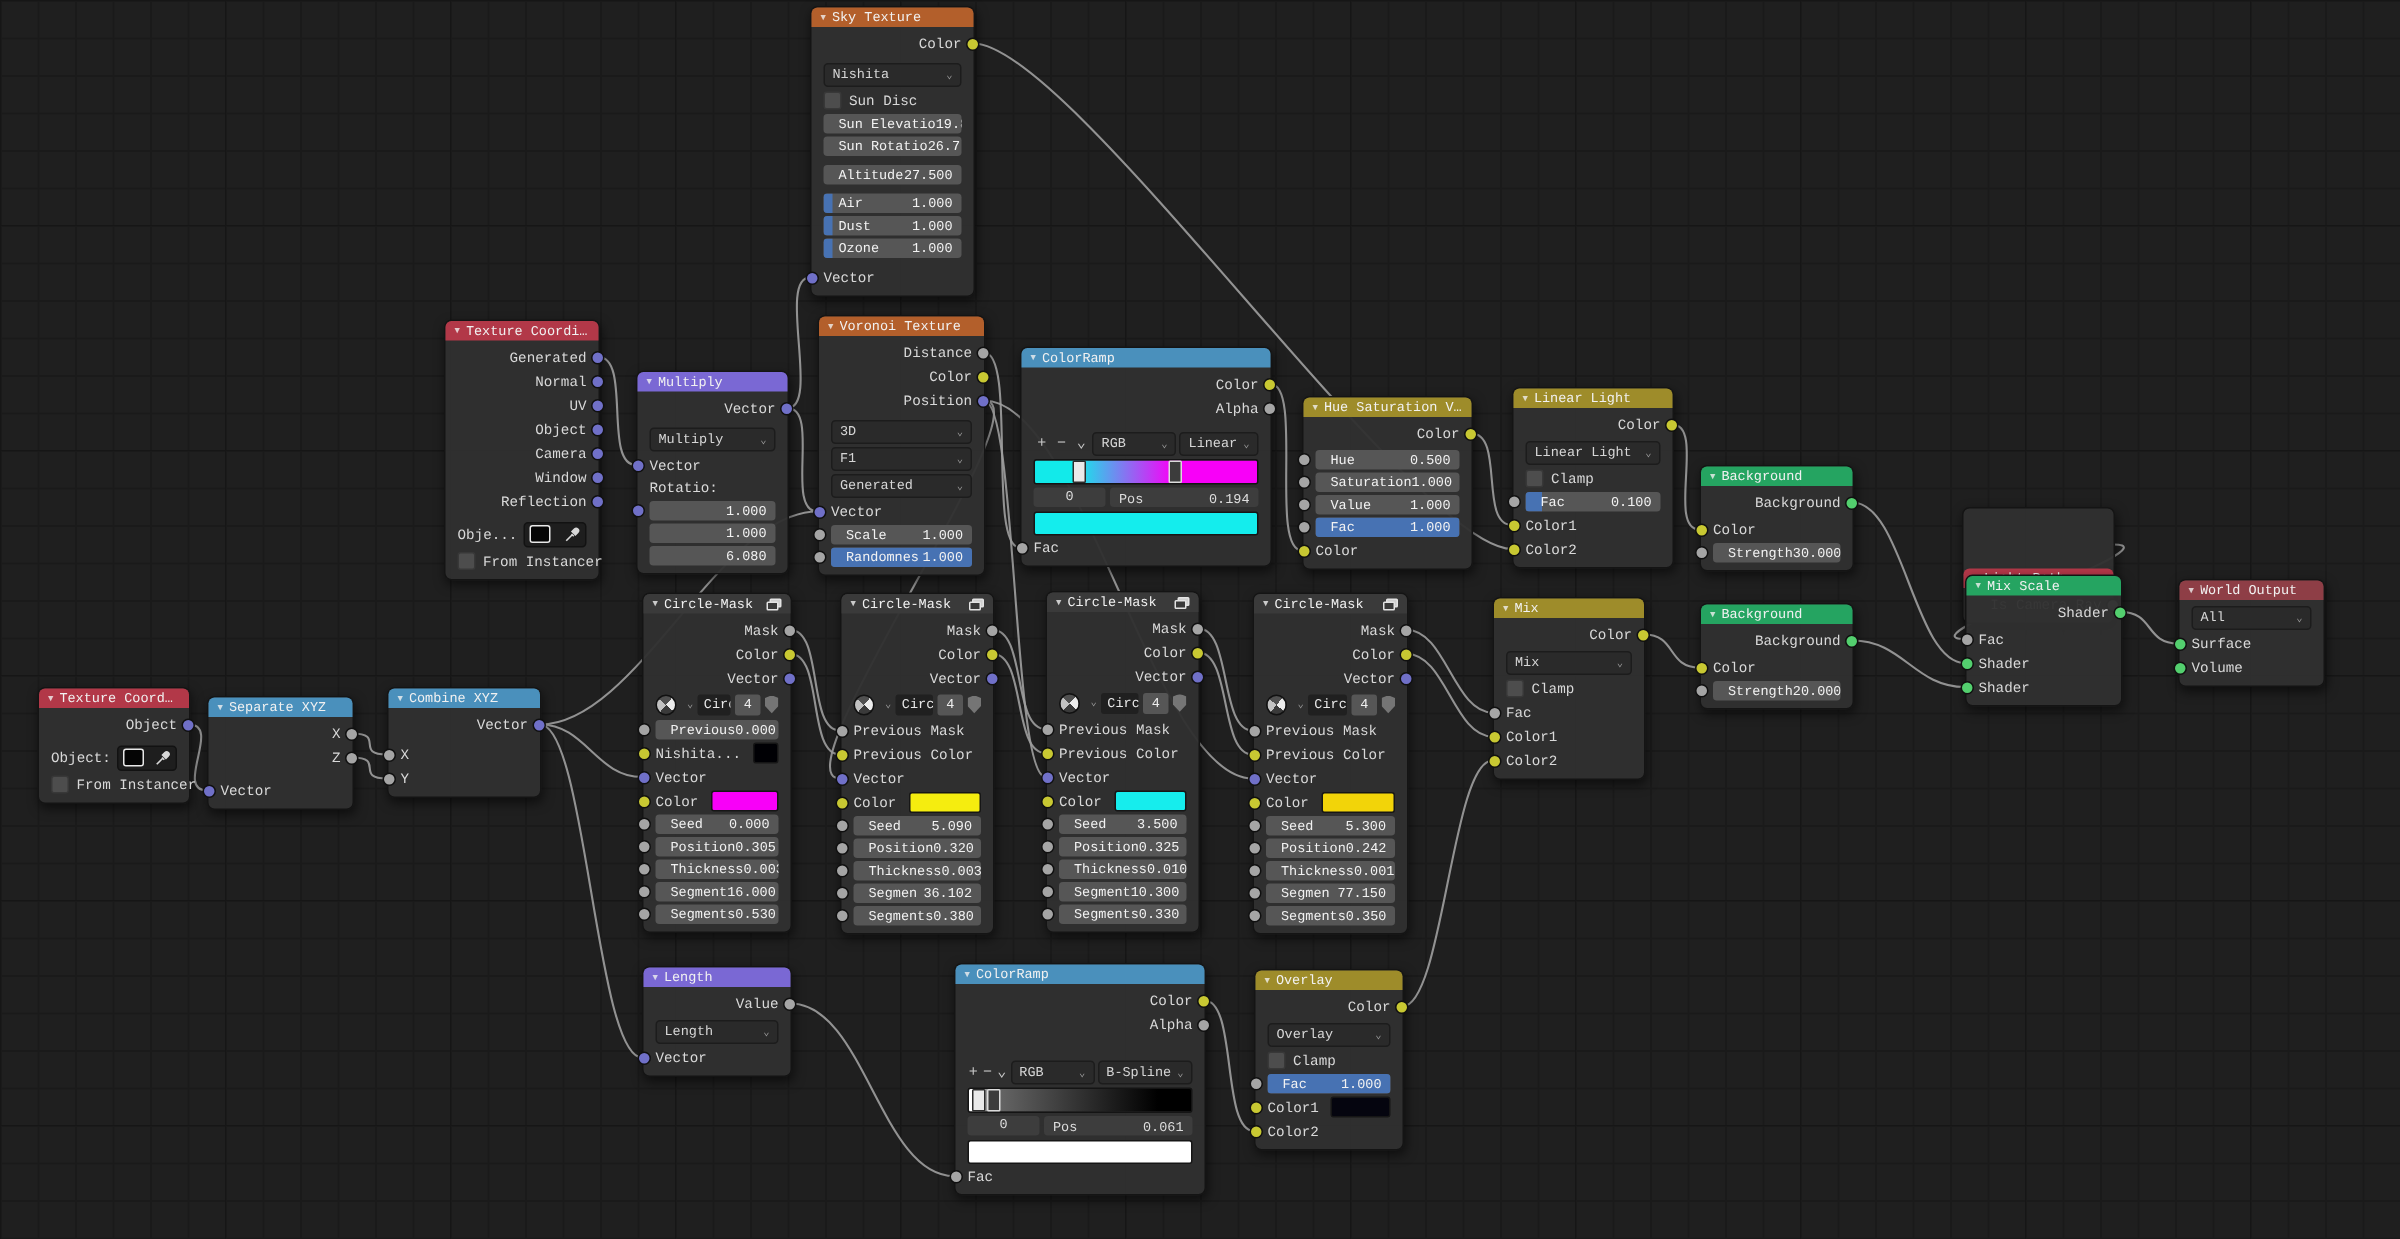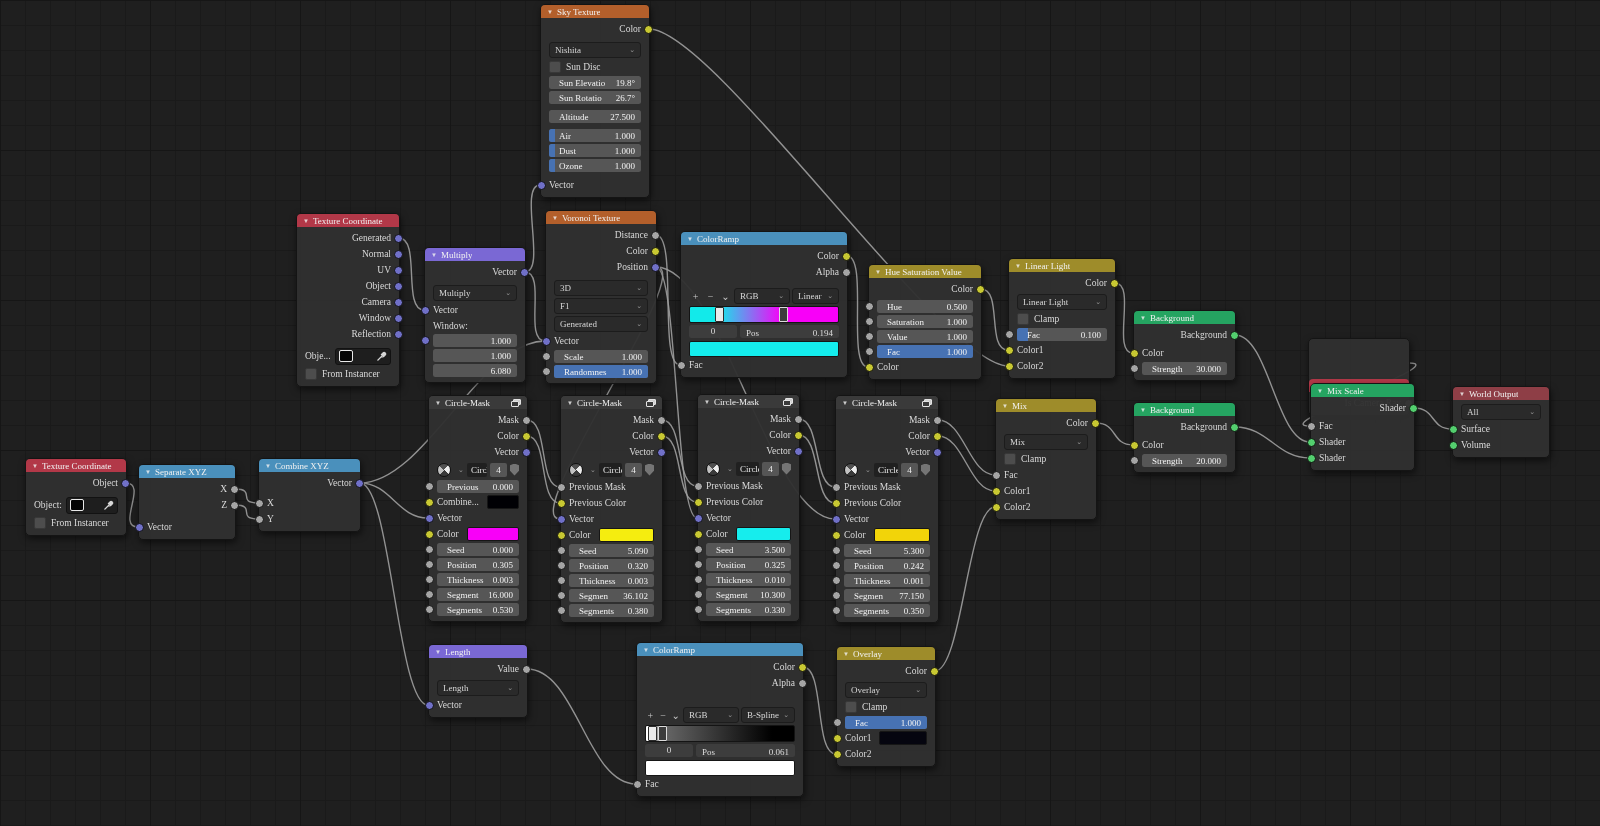--- a/index.html
+++ b/index.html
@@ -4,21 +4,21 @@
 <style>
   html,body{margin:0;padding:0;background:#181818;}
   #canvas{position:relative;width:1600px;height:826px;overflow:hidden;
     background-color:#1f1f1f;
     background-image:
       linear-gradient(#161616 1px,transparent 1px),
       linear-gradient(90deg,#161616 1px,transparent 1px),
       linear-gradient(#1a1a1a 1px,transparent 1px),
       linear-gradient(90deg,#1a1a1a 1px,transparent 1px);
     background-size:150px 150px,150px 150px,25px 25px,25px 25px;
-    font-family:Liberation Serif, serif;}
+    font-family:Liberation Mono, monospace;}
   #wires{position:absolute;left:0;top:0;z-index:1;}
   .wire{fill:none;stroke:#9e9e9e;stroke-width:1.4px;opacity:.9;stroke-linecap:round;}
   .node{position:absolute;background:rgba(48,48,48,.96);border:1px solid #141414;border-radius:5px;
     box-shadow:1px 3px 7px rgba(0,0,0,.55);z-index:2;}
   .hdr{height:13px;border-radius:4px 4px 0 0;display:flex;align-items:center;gap:4px;
     padding:0 6px;font-size:9px;color:#f1f1f1;white-space:nowrap;overflow:hidden;}
   .tri{font-size:6px;opacity:.8;flex:0 0 auto;}
   .ttl{overflow:hidden;text-overflow:ellipsis;}
   .ghicon{position:relative;width:10px;height:8px;margin-left:auto;flex:0 0 auto;}
   .ghicon::before{content:"";position:absolute;right:0;top:0;width:6px;height:4px;border:1px solid #e3e3e3;background:#cfcfcf;border-radius:1px;}
@@ -248,21 +248,21 @@
           <div class="dd">
             <span>Multiply</span>
             <span class="chev">⌄</span>
           </div>
         </div>
         <div class="row r-in">
           <span class="sock l" style="background: rgb(112, 112, 200);"></span>
           <span>Vector</span>
         </div>
         <div class="row r-lbl">
-          <span>Window:</span>
+          <span>Rotatio:</span>
         </div>
         <div class="row r-field">
           <span class="sock l" style="background: rgb(112, 112, 200);"></span>
           <div class="fieldbox">
             <span class="flbl"></span>
             <span class="fval">1.000</span>
           </div>
         </div>
         <div class="row r-field">
           <div class="fieldbox">
@@ -607,21 +607,21 @@
         </div>
         <div class="row r-field">
           <span class="sock l" style="background: rgb(165, 165, 165);"></span>
           <div class="fieldbox">
             <span class="flbl">Previous</span>
             <span class="fval">0.000</span>
           </div>
         </div>
         <div class="row r-inswatch">
           <span class="sock l" style="background: rgb(200, 200, 50);"></span>
-          <span>Combine...</span>
+          <span>Nishita...</span>
           <span class="swatch" style="background: rgb(0, 0, 4);"></span>
         </div>
         <div class="row r-in">
           <span class="sock l" style="background: rgb(112, 112, 200);"></span>
           <span>Vector</span>
         </div>
         <div class="row r-inswatch">
           <span class="sock l" style="background: rgb(200, 200, 50);"></span>
           <span>Color</span>
           <span class="swatch" style="background: rgb(248, 0, 248);"></span>

